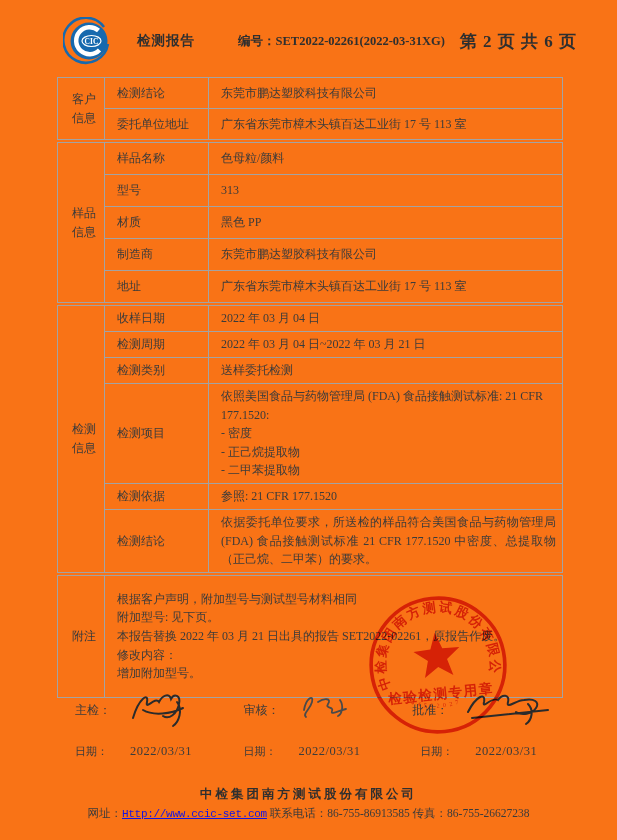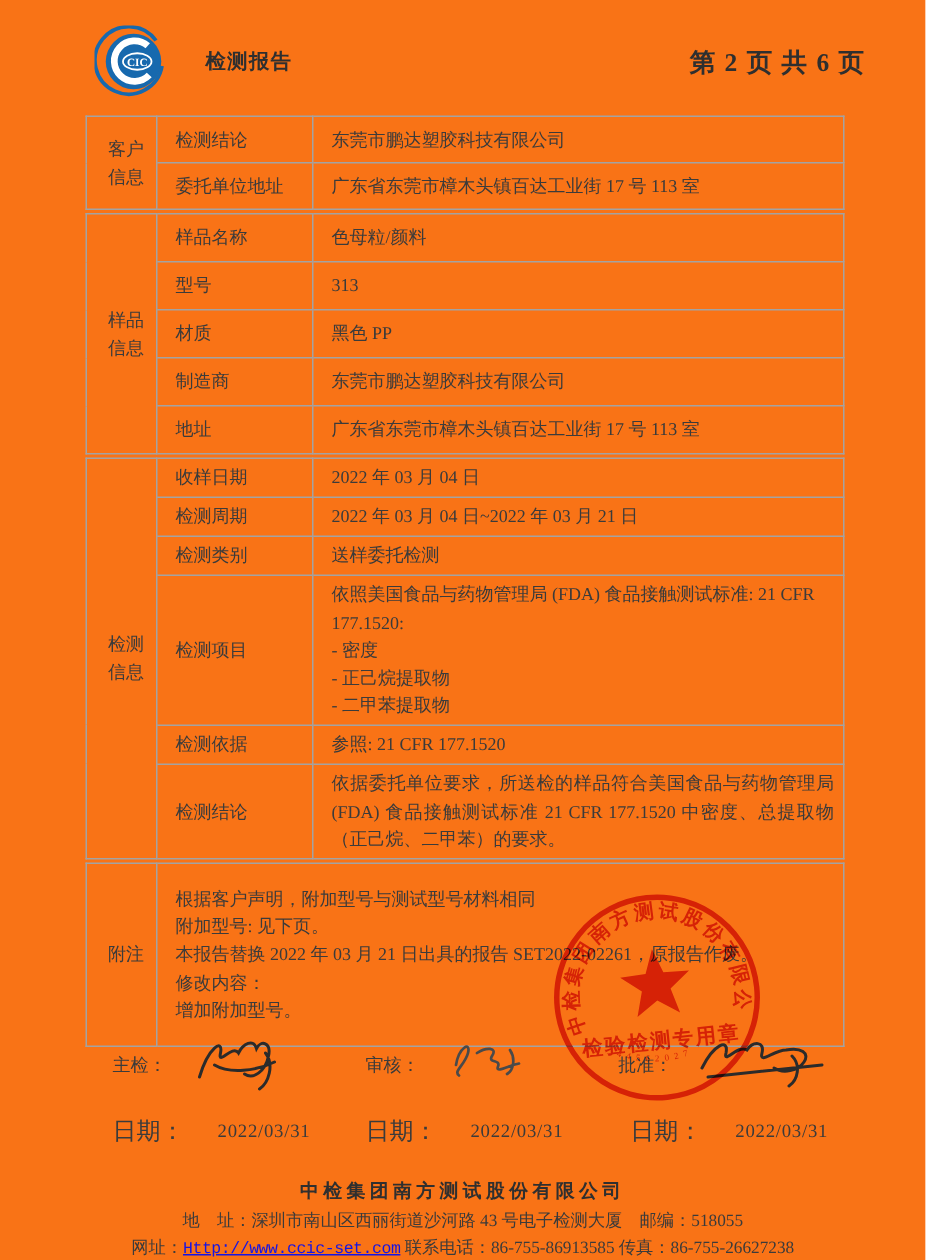--- a/index.html
+++ b/index.html
@@ -67,21 +67,21 @@
   }
   .sig-row { display:flex; }
   .sig-col { width:168.6px; position:relative; height:46px; }
   .sig-role {
     position:absolute; left:18px; top:18px;
     font-size:12px; color:#3b3b3b;
   }
   .sig-scribble { position:absolute; left:62px; top:0; }
   .date-row { display:flex; margin-top:14px; }
   .date-col { width:168.6px; display:flex; align-items:center; }
-  .date-label { font-size:16px; margin-left:18px; }
+  .date-label { font-size:11px; margin-left:18px; }
   .date-val { font-size:12.5px; margin-left:22px; letter-spacing:.5px; }
 
   
   .stamp {
     position:absolute; left:357px; top:584px; width:162px; height:162px;
     mix-blend-mode:multiply; opacity:.92; pointer-events:none;
     transform:rotate(-6deg);
   }
 
   
@@ -105,20 +105,21 @@
 
   <div class="hdr">
     <svg class="logo" viewBox="0 0 52 48">
       <circle cx="26" cy="24" r="18.5" fill="#1769ae"></circle>
       <path d="M41,10 A 22.5 22.5 0 1 0 45,27" fill="none" stroke="#1769ae" stroke-width="2.5"></path>
       <path d="M35.5,13.5 A 13.5 13.5 0 1 0 36.5,33" fill="none" stroke="#ffffff" stroke-width="4.5"></path>
       <ellipse cx="28.5" cy="24" rx="9.5" ry="5.5" fill="none" stroke="#ffffff" stroke-width="1.2"></ellipse>
       <text x="28.5" y="27" text-anchor="middle" font-size="7.5" font-weight="bold" fill="#ffffff" font-family="Liberation Serif, serif">CIC</text>
     </svg>
     <div class="hdr-title">检测报告</div>
+    <div class="hdr-no">编号：SET2022-02261(2022-03-31XG)</div>
     <div class="hdr-page">第 2 页 共 6 页</div>
   </div>
 
   <div class="tables">
 
     <table class="blk">
       <colgroup>
           <col style="width:47px">
           <col style="width:104px">
           <col>
@@ -275,19 +276,18 @@
     </text>
     <polygon points="80,48 85.9,63.9 102.8,64.6 89.5,75.1 94.1,91.4 80,82 65.9,91.4 70.5,75.1 57.2,64.6 74.1,63.9" fill="#d93a2b"></polygon>
     <text x="80" y="113" text-anchor="middle" font-size="13.5" font-weight="bold" fill="#d93a2b" letter-spacing="1.5" font-family="Liberation Serif, serif">检验检测专用章</text>
     <text font-size="6" fill="#d93a2b" letter-spacing="1">
       <textPath href="#serialArc" startOffset="8">4 4 5 6 2 0 2 7</textPath>
     </text>
   </svg>
 
   <div class="footer">
     <div class="f-company">中检集团南方测试股份有限公司</div>
-    <div class="f-line">地　址：深圳市南山区西丽街道沙河路 43 号电子检测大厦　邮编：518055</div>
     <div class="f-line">
       <span>网址：</span><span class="f-url">Http://www.ccic-set.com</span><span> 联系电话：86-755-86913585 传真：86-755-26627238</span>
     </div>
   </div>
 
 </div>
 
 </body></html>

